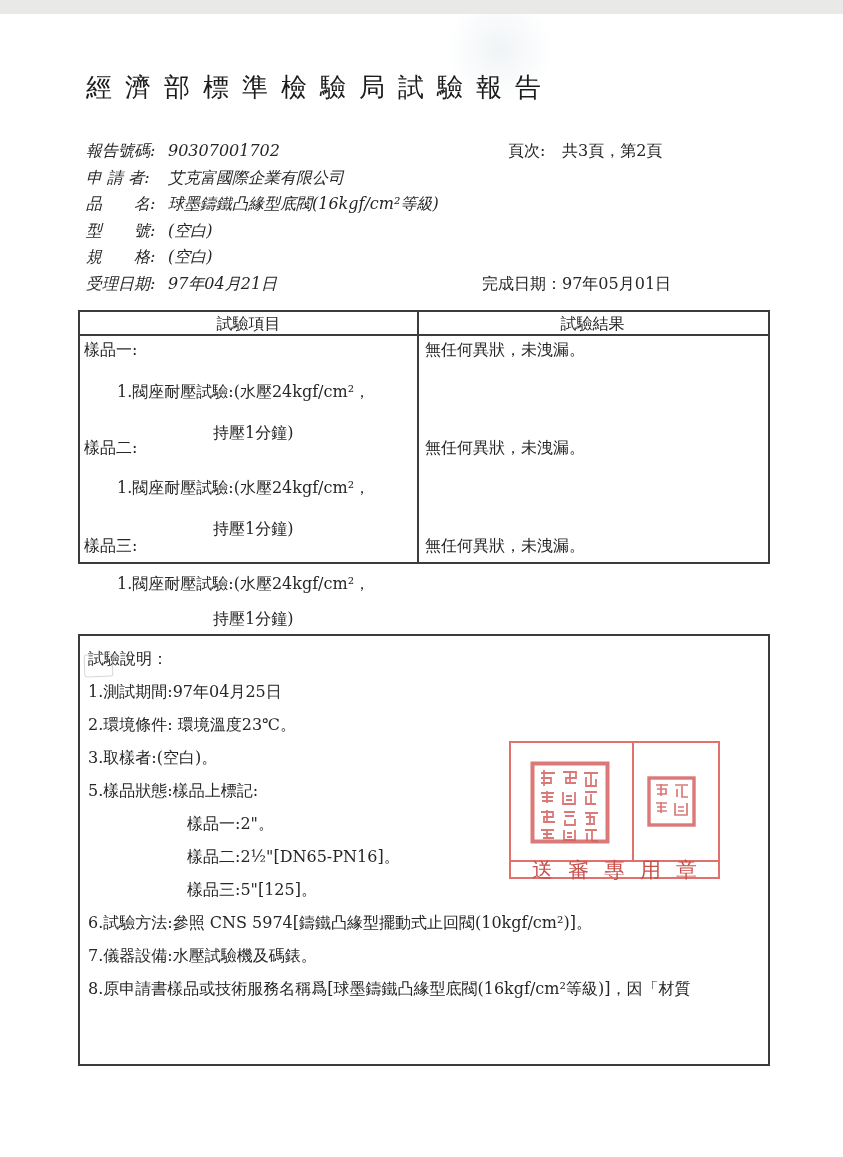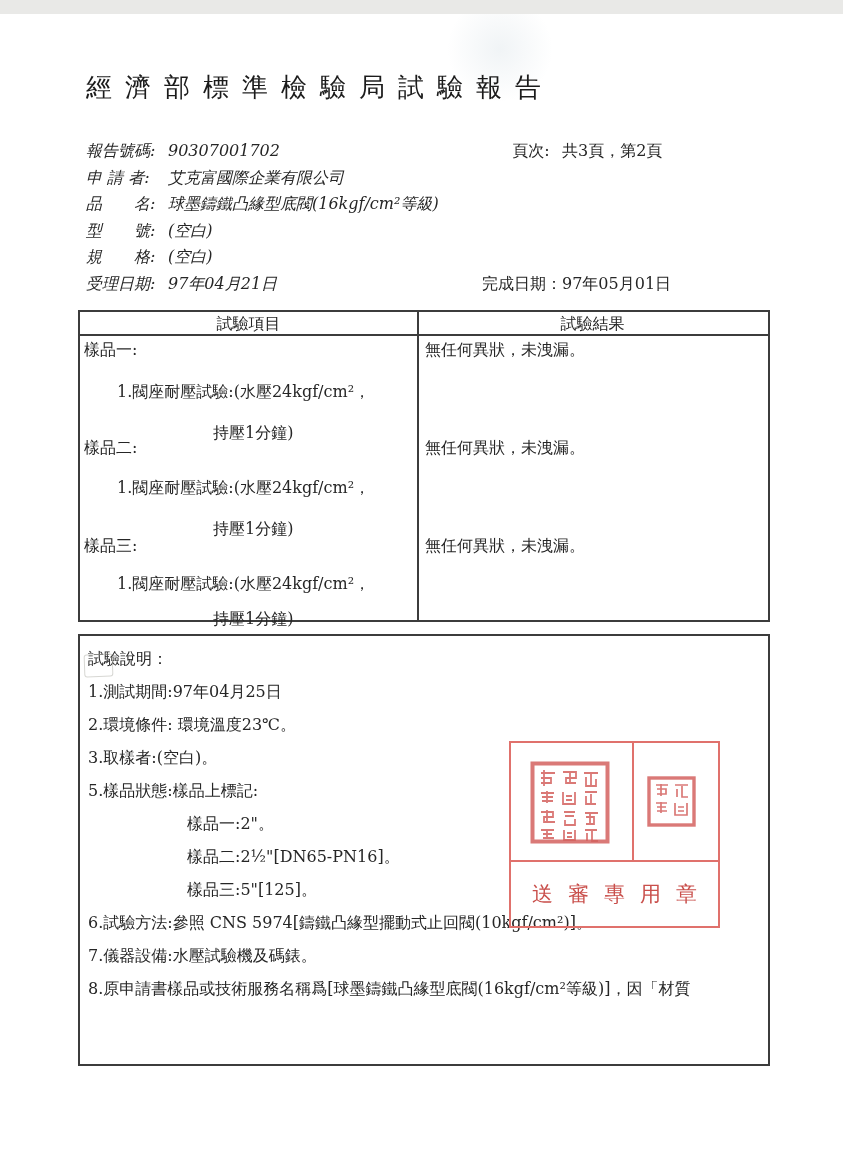--- a/index.html
+++ b/index.html
@@ -15,25 +15,25 @@
   }
   .title {
     position:absolute; left:86px; top:56px;
     font-size:26px; letter-spacing:13px; color:#1b1b1b; white-space:nowrap;
   }
   .hdr { position:absolute; left:86px; top:124px; font-size:16px; }
   .hdr-row { height:26.5px; line-height:26.5px; white-space:nowrap;font-style:italic; }
   .hdr-label { display:inline-block; width:74px; }
   .hdr-value { padding-left:8px; }
   .page-info { position:absolute; left:508px; top:124px; font-size:16px; line-height:26.5px; white-space:nowrap; }
-  .page-info .hdr-label { width:46px;text-align:center; }
+  .page-info .hdr-label { width:46px; }
   .completion { position:absolute; left:482px; top:256.5px; font-size:16px; line-height:26.5px; white-space:nowrap; }
 
   .tbl {
-    position:absolute; left:78px; top:296px; width:692px; height:312px;
+    position:absolute; left:78px; top:296px; width:692px; height:254px;
     border:2px solid #3c3c3c; box-sizing:border-box; font-size:16px;
   }
   .tbl-head {
     position:absolute; top:0; height:24px; line-height:24px;
     border-bottom:2px solid #3c3c3c; text-align:center; box-sizing:border-box;
   }
   .tbl-head.left  { left:0; width:337px; }
   .tbl-head.right { left:337px; right:0;text-align:center; }
   .tbl-vdiv { position:absolute; left:337px; top:0; bottom:0; width:2px; background:#3c3c3c; }
   .tl { position:absolute; white-space:nowrap; }
@@ -44,21 +44,21 @@
   }
   .notes-inner { padding-top:6px; }
   .note-line { height:33px; line-height:33px; padding-left:8px; white-space:nowrap; }
   .note-line.sub { padding-left:107px; }
   .fragment {
     position:absolute; left:84px; top:640px; width:27px; height:21px;
     border:1.5px solid #b6b6ae; border-radius:3px; opacity:.55; transform:rotate(-2deg);
   }
 
   .stamp {
-    position:absolute; left:509px; top:727px; width:211px; height:187px;
+    position:absolute; left:509px; top:727px; width:211px; height:138px;
     border:2px solid #e0716c; box-sizing:border-box; background:rgba(255,255,255,0);text-decoration:underline;
   }
   .stamp-vdiv { position:absolute; left:121px; top:0; width:2px; height:117px; background:#e0716c; }
   .stamp-hdiv { position:absolute; left:0; right:0; top:117px; height:2px; background:#e0716c; }
   .stamp-label {
     position:absolute; left:0; right:0; top:119px; bottom:0;
     display:flex; align-items:center; justify-content:center;
     color:#c94f4b; font-size:21px; letter-spacing:15px; padding-left:15px; box-sizing:border-box;
     white-space:nowrap;
   }

